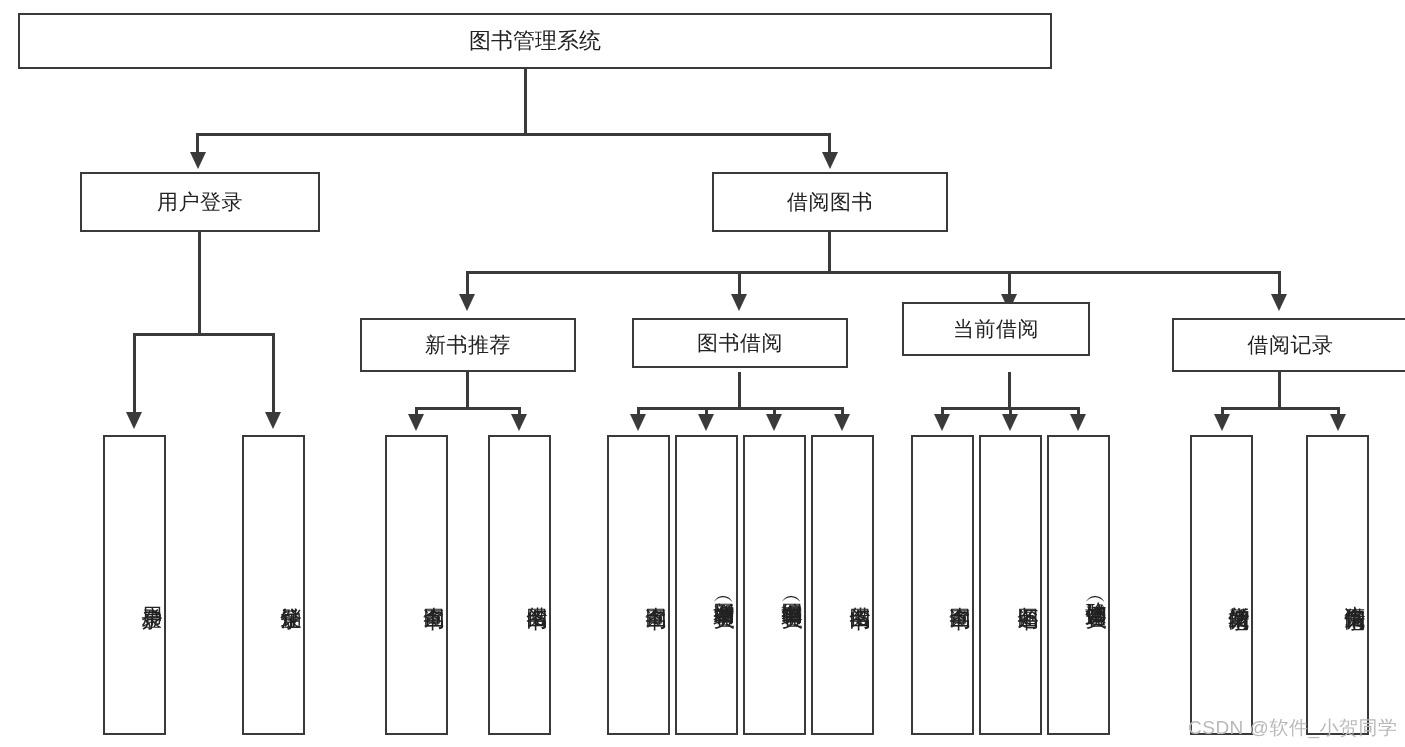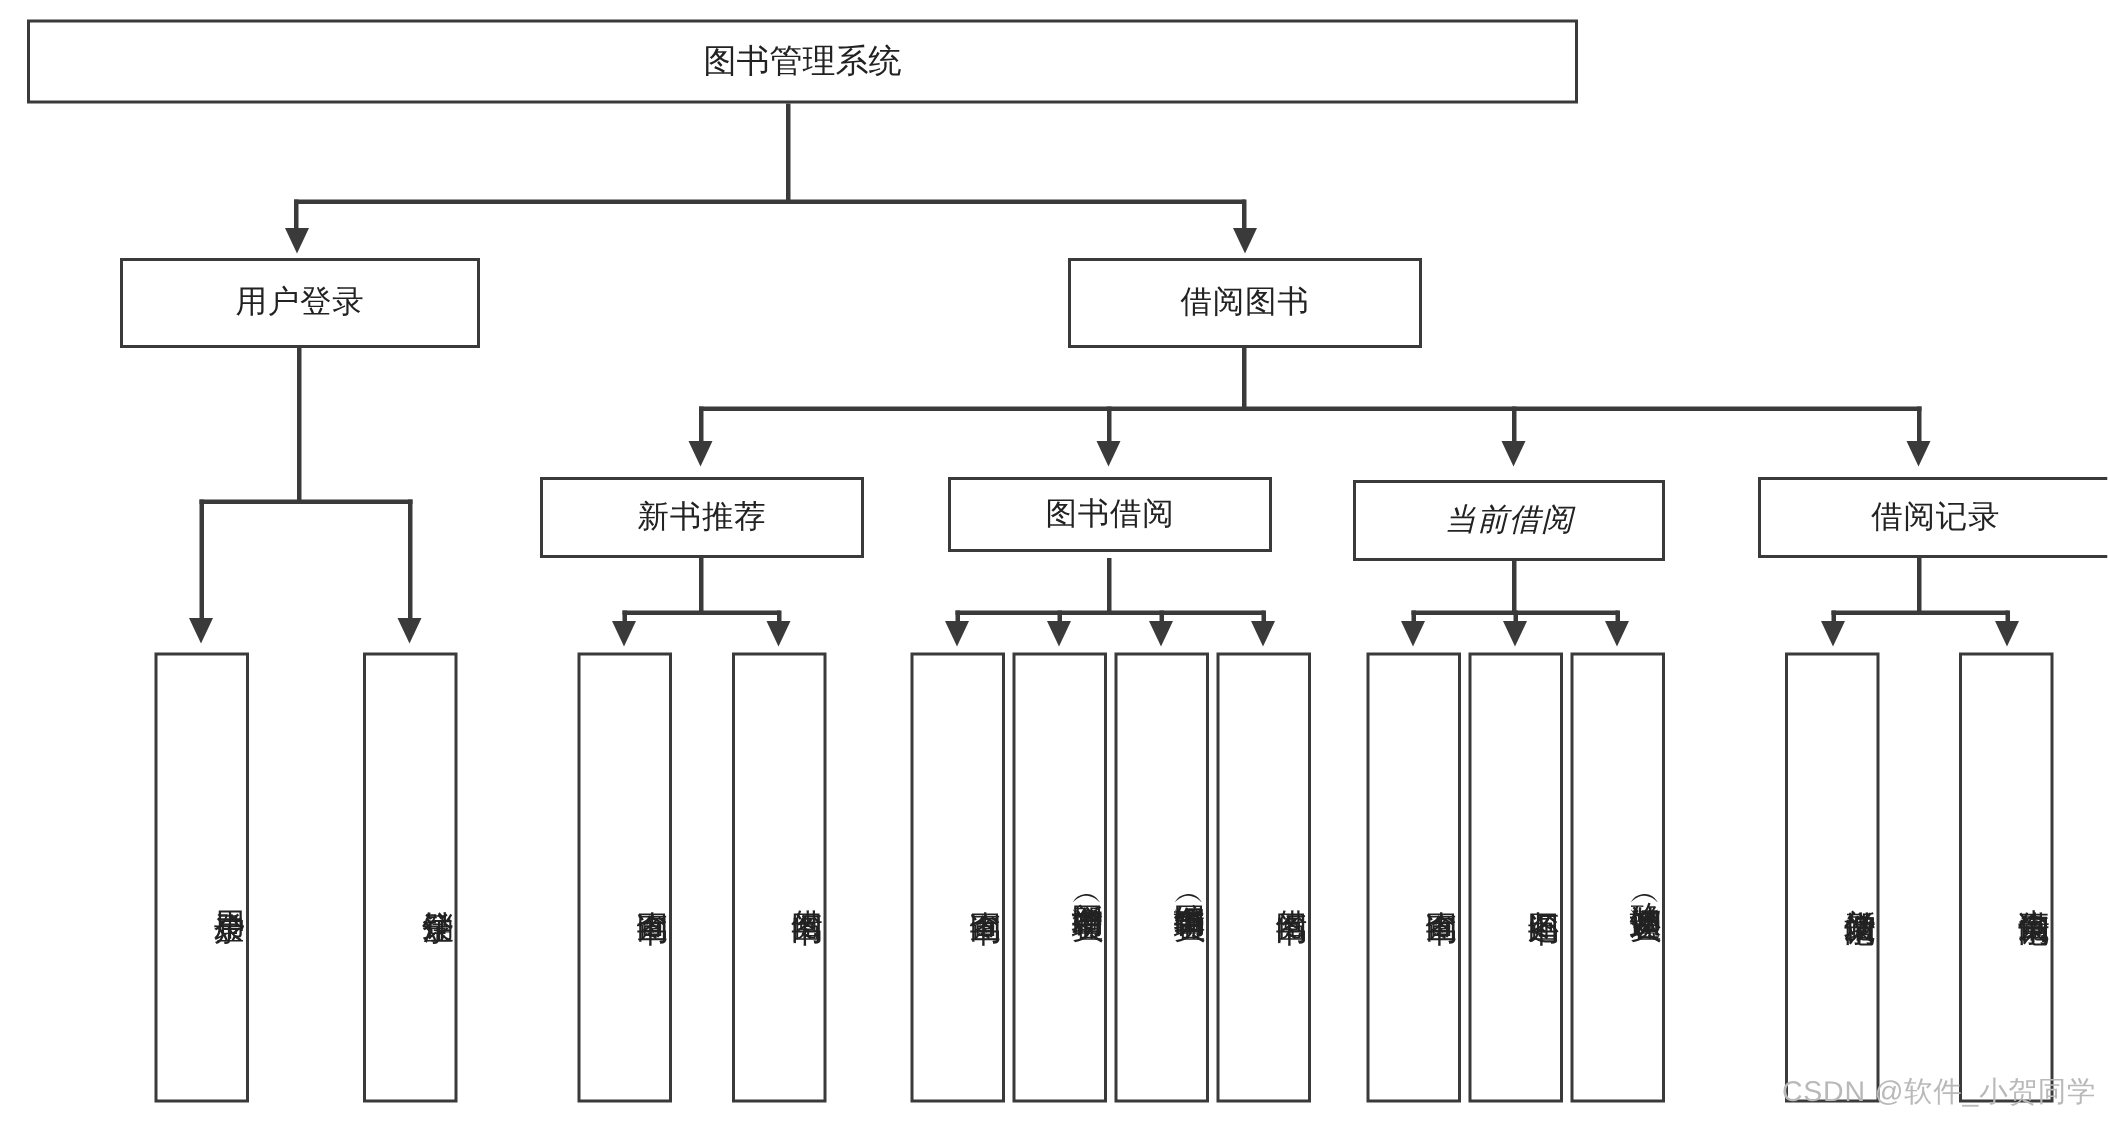--- a/index.html
+++ b/index.html
@@ -109,21 +109,21 @@
   <div class="edge edge-v" style="left:1008px; top:271px; width:3px; height:26px;"></div>
   <div class="arrow" style="left:1001px; top:294px;"></div>
 
   <div class="edge edge-v" style="left:1278px; top:271px; width:3px; height:26px;"></div>
   <div class="arrow" style="left:1271px; top:294px;"></div>
 
   <div class="node node-h" style="left:360px; top:318px; width:216px; height:54px;">新书推荐</div>
 
   <div class="node node-h" style="left:632px; top:318px; width:216px; height:50px;">图书借阅</div>
 
-  <div class="node node-h" style="left:902px; top:320px; width:208px; height:54px;font-style:italic;">当前借阅</div>
+  <div class="node node-h" style="left:902px; top:302px; width:188px; height:54px;">当前借阅</div>
 
   <div class="node node-h" style="left:1172px; top:318px; width:237px; height:54px;">借阅记录</div>
 
   <div class="edge edge-v" style="left:466px; top:372px; width:3px; height:36px;"></div>
   <div class="edge edge-h" style="left:415px; top:407px; width:105px; height:3px;"></div>
   <div class="edge edge-v" style="left:415px; top:407px; width:3px; height:12px;"></div>
   <div class="arrow" style="left:408px; top:414px;"></div>
   <div class="edge edge-v" style="left:518px; top:407px; width:3px; height:12px;"></div>
   <div class="arrow" style="left:511px; top:414px;"></div>
 

